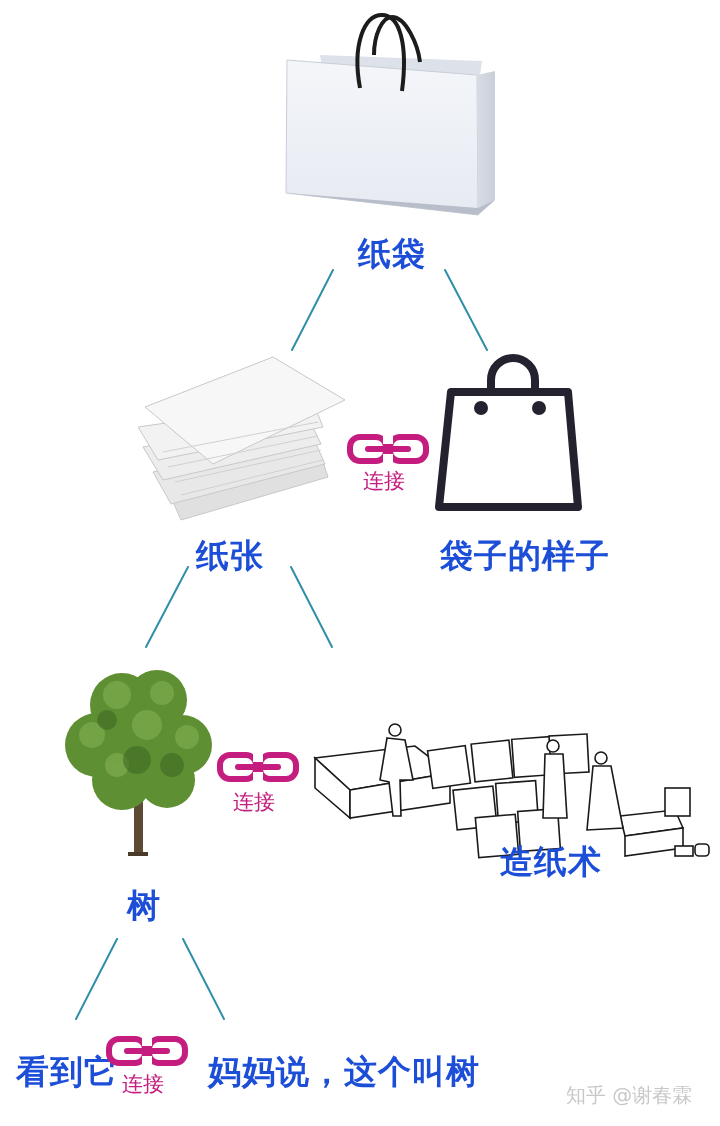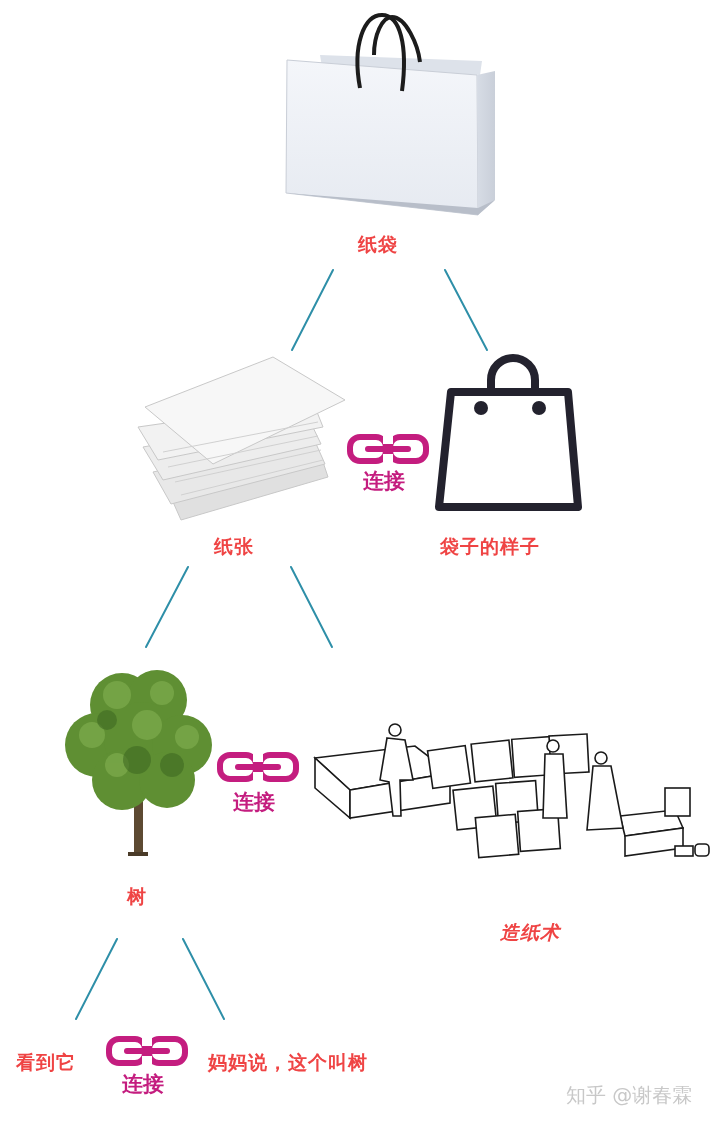--- a/index.html
+++ b/index.html
@@ -1,20 +1,20 @@
 <!DOCTYPE html>
 <html><head>
 <meta charset="utf-8">
 <style>
   html, body { margin: 0; padding: 0; background: #ffffff; }
   body { width: 720px; height: 1126px; position: relative; overflow: hidden;
          font-family: "DejaVu Sans", "Liberation Sans", sans-serif; color: #2b2b2b; }
   .abs { position: absolute; }
-  .label { position: absolute; font-size: 19px; font-weight: bold; color: #ef4444; white-space: nowrap; letter-spacing: 1px; }
-  .link-text { position: absolute; font-size: 21px; color: #c41d7f; white-space: nowrap; font-weight: bold; }
+  .label { position: absolute; font-size: 33px; font-weight: bold; color: #1d4ed8; white-space: nowrap; letter-spacing: 1px; }
+  .link-text { position: absolute; font-size: 21px; color: #c41d7f; white-space: nowrap; font-weight: normal; }
   svg.lines { position: absolute; left: 0; top: 0; }
   .watermark { position: absolute; font-size: 20px; color: #c8c8c8; white-space: nowrap; }
 </style>
 </head>
 <body>
 
 <svg class="lines" width="720" height="1126">
   <g stroke="#2e8fa8" stroke-width="2" stroke-linecap="round">
     <line x1="333" y1="270" x2="292" y2="350"></line>
     <line x1="445" y1="270" x2="487" y2="350"></line>
@@ -58,21 +58,21 @@
     <polygon points="5,75 180,50 190,75 25,108" fill="#f2f2f2"></polygon>
     <polygon points="12,55 140,5 212,48 80,112" fill="#f7f7f7"></polygon>
   </g>
   <g stroke="#d0d0d0" stroke-width="1" fill="none">
     <line x1="30" y1="100" x2="185" y2="70"></line>
     <line x1="35" y1="115" x2="185" y2="84"></line>
     <line x1="42" y1="130" x2="188" y2="98"></line>
     <line x1="48" y1="143" x2="190" y2="108"></line>
   </g>
 </svg>
-<div class="label" style="left:214px;top:534px;">纸张</div>
+<div class="label" style="left:196px;top:534px;">纸张</div>
 
 <svg class="abs" style="left:347px;top:434px;" width="82" height="30" viewBox="0 0 82 30">
   <rect x="3" y="3" width="36" height="24" rx="10" fill="none" stroke="#c41d7f" stroke-width="6"></rect>
   <rect x="43" y="3" width="36" height="24" rx="10" fill="none" stroke="#c41d7f" stroke-width="6"></rect>
   <rect x="18" y="12" width="46" height="6" rx="3" fill="#c41d7f"></rect>
   <rect x="36" y="0" width="10" height="10" fill="#ffffff"></rect>
   <rect x="36" y="20" width="10" height="10" fill="#ffffff"></rect>
 </svg>
 <div class="link-text" style="left:363px;top:467px;">连接</div>
 
@@ -144,21 +144,21 @@
     <rect x="390" y="126" width="14" height="12" rx="4"></rect>
 
     <circle cx="90" cy="12" r="6"></circle>
     <path d="M82,20 L100,22 L108,62 L95,62 L96,98 L88,98 L84,64 L75,62 Z"></path>
     <circle cx="248" cy="28" r="6"></circle>
     <path d="M240,36 L258,36 L262,100 L238,100 Z"></path>
     <circle cx="296" cy="40" r="6"></circle>
     <path d="M288,48 L306,48 L318,110 L282,112 Z"></path>
   </g>
 </svg>
-<div class="label" style="left:500px;top:920px;font-style:italic;">造纸术</div>
+<div class="label" style="left:500px;top:840px;">造纸术</div>
 
 <div class="label" style="left:16px;top:1050px;">看到它</div>
 <svg class="abs" style="left:106px;top:1036px;" width="82" height="30" viewBox="0 0 82 30">
   <rect x="3" y="3" width="36" height="24" rx="10" fill="none" stroke="#c41d7f" stroke-width="6"></rect>
   <rect x="43" y="3" width="36" height="24" rx="10" fill="none" stroke="#c41d7f" stroke-width="6"></rect>
   <rect x="18" y="12" width="46" height="6" rx="3" fill="#c41d7f"></rect>
   <rect x="36" y="0" width="10" height="10" fill="#ffffff"></rect>
   <rect x="36" y="20" width="10" height="10" fill="#ffffff"></rect>
 </svg>
 <div class="link-text" style="left:122px;top:1070px;">连接</div>

